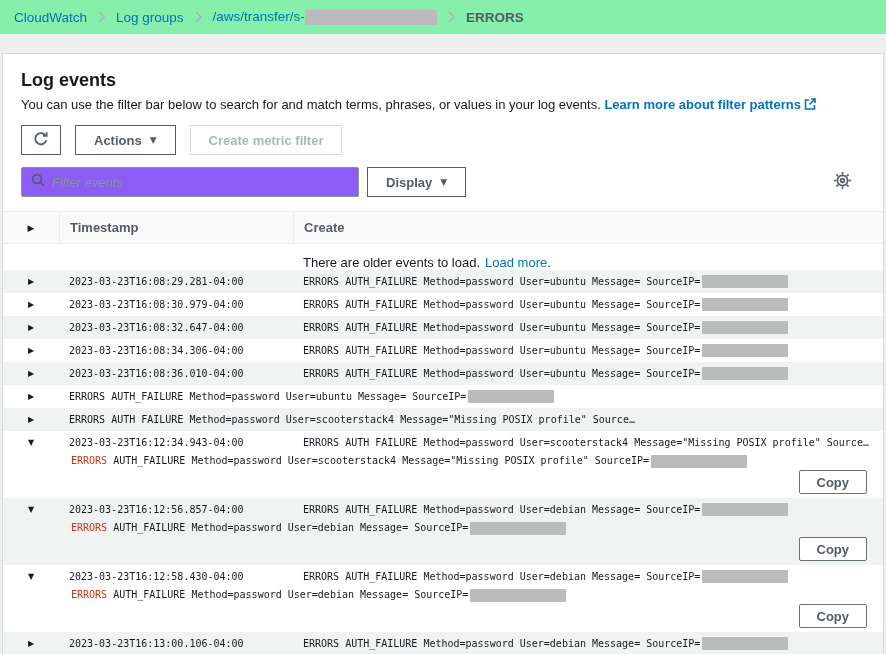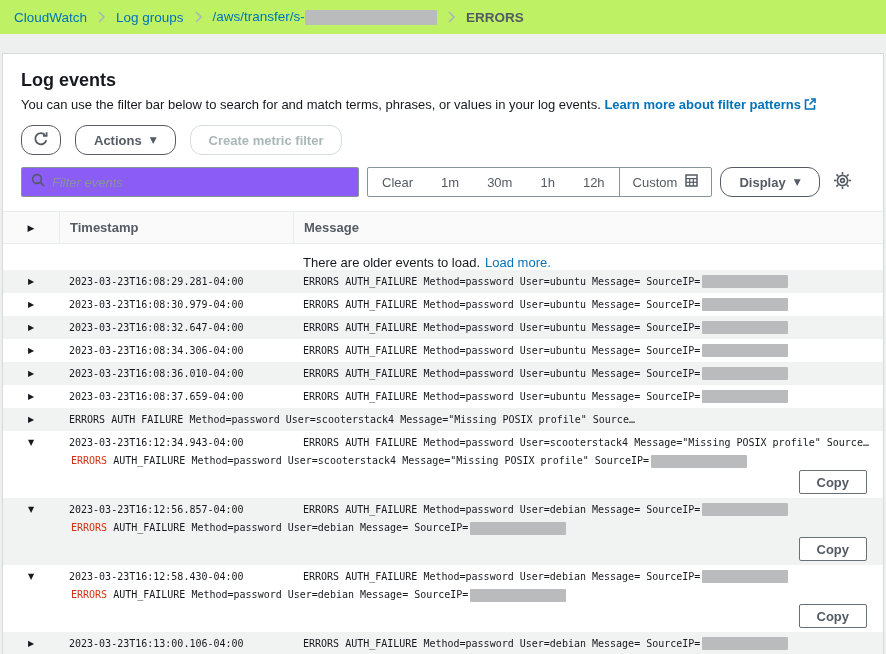--- a/index.html
+++ b/index.html
@@ -1,39 +1,39 @@
 <!DOCTYPE html>
 <html><head>
 <meta charset="utf-8">
 <style>
   * { box-sizing: border-box; margin: 0; padding: 0; }
   html,body { width: 886px; height: 654px; overflow: hidden; }
   body { background:#eef0f0; font-family:"Liberation Sans",sans-serif; color:#16191f; }
 
   
-  .breadcrumb-bar { height:34px; background:#bef264; display:flex; align-items:center; padding-left:14px; font-size:13.5px; gap:11px; }
+  .breadcrumb-bar { height:34px; background:#86efac; display:flex; align-items:center; padding-left:14px; font-size:13.5px; gap:11px; }
   .crumb-link { color:#0073bb; cursor:pointer; text-decoration:none; }
   .crumb-current { color:#545b64; font-weight:700; }
   .crumb-sep { display:flex; align-items:center; }
   .redact { display:inline-block; background:#b9bbbc; border-radius:1px; vertical-align:middle; }
   .redact.bc { width:132px; height:15px; }
   .redact.row-r { width:86px; height:13px; margin-left:2px; }
   .redact.det-r { width:96px; height:13px; margin-left:2px; }
 
   
   .card { margin:19px 2px 0; background:#fff; border:1px solid #d5dbdb; height:610px; overflow:hidden; }
   .card-header { padding:16px 16px 0 18px; }
   .page-title { font-size:18px; font-weight:700; color:#16191f; }
   .desc { font-size:13px; margin-top:6px; color:#16191f; }
   .desc .lm-link { color:#0073bb; font-weight:700; cursor:pointer; text-decoration:none; }
   .ext { margin-left:3px; vertical-align:-1px; }
 
   
   .toolbar { display:flex; gap:14px; margin-top:12px; }
-  .btn { height:30px; border:1px solid #545b64; border-radius:12px; background:#fff; color:#545b64;
+  .btn { height:30px; border:1px solid #545b64; border-radius:0; background:#fff; color:#545b64;
          font-weight:700; font-size:13px; font-family:inherit; display:flex; align-items:center; gap:8px;
          padding:0 18px; cursor:pointer; }
   .btn.icon-only { width:40px; justify-content:center; padding:0; }
   .btn.disabled { border-color:#d5dbdb; color:#aab7b8; cursor:default; }
   .caret { font-size:9px; font-family:"DejaVu Sans",sans-serif; }
 
   
   .filter-row { display:flex; align-items:center; margin-top:12px; }
   .search-box { width:338px; height:30px; border:1px solid #879596; border-radius:2px; background:#8b5cf6;
                 display:flex; align-items:center; gap:7px; padding:0 9px; }
@@ -129,40 +129,20 @@
     <div class="filter-row">
       <div class="search-box">
         <span>
           <svg width="14" height="14" viewBox="0 0 14 14">
               <circle cx="6" cy="6" r="4.4" fill="none" stroke="#545b64" stroke-width="1.6"></circle>
               <line x1="9.4" y1="9.4" x2="13" y2="13" stroke="#545b64" stroke-width="1.6"></line>
             </svg>
         </span>
         <input type="text" placeholder="Filter events" style="">
       </div>
-      <div class="range-ctl">
-        <span class="range-item">Clear</span>
-        <span class="range-item">1m</span>
-        <span class="range-item">30m</span>
-        <span class="range-item">1h</span>
-        <span class="range-item">12h</span>
-        <span class="range-div"></span>
-        <span class="range-item custom">
-          <span>Custom</span>
-          <span>
-            <svg width="13" height="13" viewBox="0 0 13 13">
-                <rect x="1" y="1" width="11" height="11" fill="none" stroke="#545b64" stroke-width="1.5"></rect>
-                <line x1="1" y1="4.6" x2="12" y2="4.6" stroke="#545b64" stroke-width="1.2"></line>
-                <line x1="4.7" y1="4.6" x2="4.7" y2="12" stroke="#545b64" stroke-width="1.2"></line>
-                <line x1="8.3" y1="4.6" x2="8.3" y2="12" stroke="#545b64" stroke-width="1.2"></line>
-                <line x1="1" y1="8.3" x2="12" y2="8.3" stroke="#545b64" stroke-width="1.2"></line>
-              </svg>
-          </span>
-        </span>
-      </div>
       <button class="btn btn-display">
         <span>Display</span>
           <span class="caret">▼</span>
       </button>
       <button class="gear-btn">
         <span>
           <svg width="19" height="19" viewBox="0 0 20 20">
               <g stroke="#545b64" stroke-width="1.7" fill="none">
                 <circle cx="10" cy="10" r="5.4"></circle>
                 <circle cx="10" cy="10" r="2"></circle>
@@ -180,21 +160,21 @@
       </button>
     </div>
   </div>
 
   <div class="table-wrap">
     <div class="thead">
       <span class="hc col-arrow">
           <span class="th-arrow">▶</span>
         </span>
       <span class="hc col-ts">Timestamp</span>
-      <span class="hc col-msg">Message</span>
+      <span class="hc col-msg">Create</span>
     </div>
     <div class="older-row">
       <span>There are older events to load.</span>
       <a class="load-more">Load more.</a>
     </div>
     <div>
         <div class="block shaded">
           <div class="lrow">
             <span class="arrow-cell">▶</span>
             <span class="ts-cell mono">2023-03-23T16:08:29.281-04:00</span>
@@ -225,21 +205,20 @@
         <div class="block shaded">
           <div class="lrow">
             <span class="arrow-cell">▶</span>
             <span class="ts-cell mono">2023-03-23T16:08:36.010-04:00</span>
             <span class="msg-cell mono"><span>ERRORS AUTH_FAILURE Method=password User=ubuntu Message= SourceIP=</span><span class="redact row-r"></span></span>
           </div>
         </div>
         <div class="block">
           <div class="lrow">
             <span class="arrow-cell">▶</span>
-            <span class="ts-cell mono">2023-03-23T16:08:37.659-04:00</span>
             <span class="msg-cell mono"><span>ERRORS AUTH_FAILURE Method=password User=ubuntu Message= SourceIP=</span><span class="redact row-r"></span></span>
           </div>
         </div>
         <div class="block shaded">
           <div class="lrow">
             <span class="arrow-cell">▶</span>
             <span class="msg-cell mono"><span>ERRORS AUTH_FAILURE Method=password User=scooterstack4 Message="Missing POSIX profile" Source…</span></span>
           </div>
         </div>
         <div class="block">

